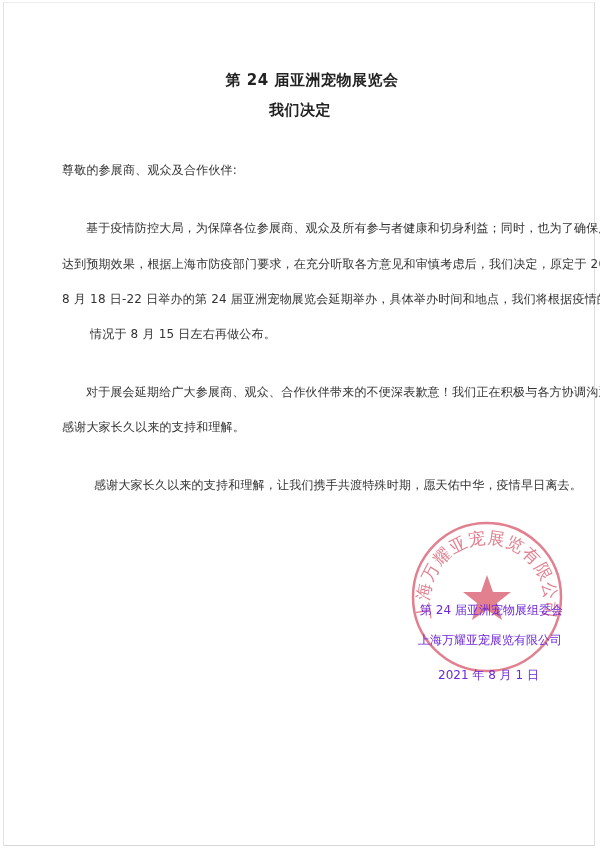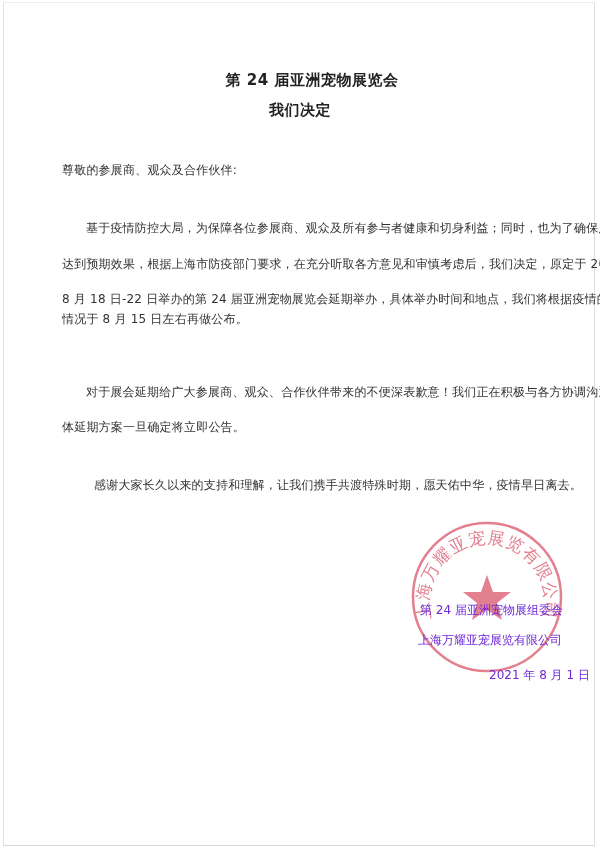--- a/index.html
+++ b/index.html
@@ -25,33 +25,33 @@
 <div class="page"></div>
 
 <div class="title t1">第 24 届亚洲宠物展览会</div>
 <div class="title t2">我们决定</div>
 
 <div class="line" style="top:162px;">尊敬的参展商、观众及合作伙伴:</div>
 
 <div class="line indent" style="top:220px;">基于疫情防控大局，为保障各位参展商、观众及所有参与者健康和切身利益；同时，也为了确保展会能</div>
 <div class="line" style="top:256px;">达到预期效果，根据上海市防疫部门要求，在充分听取各方意见和审慎考虑后，我们决定，原定于 2021 年</div>
 <div class="line" style="top:291px;">8 月 18 日-22 日举办的第 24 届亚洲宠物展览会延期举办，具体举办时间和地点，我们将根据疫情的发展</div>
-<div class="line" style="top:311px;">情况于 8 月 15 日左右再做公布。</div>
+<div class="line" style="top:326px;margin-left:28px;">情况于 8 月 15 日左右再做公布。</div>
 
 <div class="line indent" style="top:384px;">对于展会延期给广大参展商、观众、合作伙伴带来的不便深表歉意！我们正在积极与各方协调沟通，具</div>
-<div class="line" style="top:419px;">体延期方案一旦确定将立即公告。</div>
+<div class="line" style="top:419px;">感谢大家长久以来的支持和理解。</div>
 
 <div class="line indent" style="top:477px;margin-left:8px;">感谢大家长久以来的支持和理解，让我们携手共渡特殊时期，愿天佑中华，疫情早日离去。</div>
 
 <svg class="seal" viewBox="0 0 154 154">
   <defs>
     <path id="sealArc" d="M 22 100 A 58 58 0 1 1 132 100" fill="none"></path>
   </defs>
   <circle cx="77" cy="77" r="74" fill="none" stroke="#d9566a" stroke-width="2.5"></circle>
   <text font-family="DejaVu Serif, serif" font-size="17" fill="#d9566a" letter-spacing="1">
     <textPath href="#sealArc" startOffset="50%" text-anchor="middle">上海万耀亚宠展览有限公司</textPath>
   </text>
   <polygon fill="#d9566a" points="77,55 83,72 101,72 87,83 92,100 77,90 62,100 67,83 53,72 71,72"></polygon>
 </svg>
 
 <div class="sig" style="left:420px; top:602px;">第 24 届亚洲宠物展组委会</div>
 <div class="sig" style="left:418px; top:632px;">上海万耀亚宠展览有限公司</div>
-<div class="sig" style="left:489px; top:667px;">2021 年 8 月 1 日</div>
+<div class="sig" style="left:438px; top:667px;">2021 年 8 月 1 日</div>
 
 </body></html>

